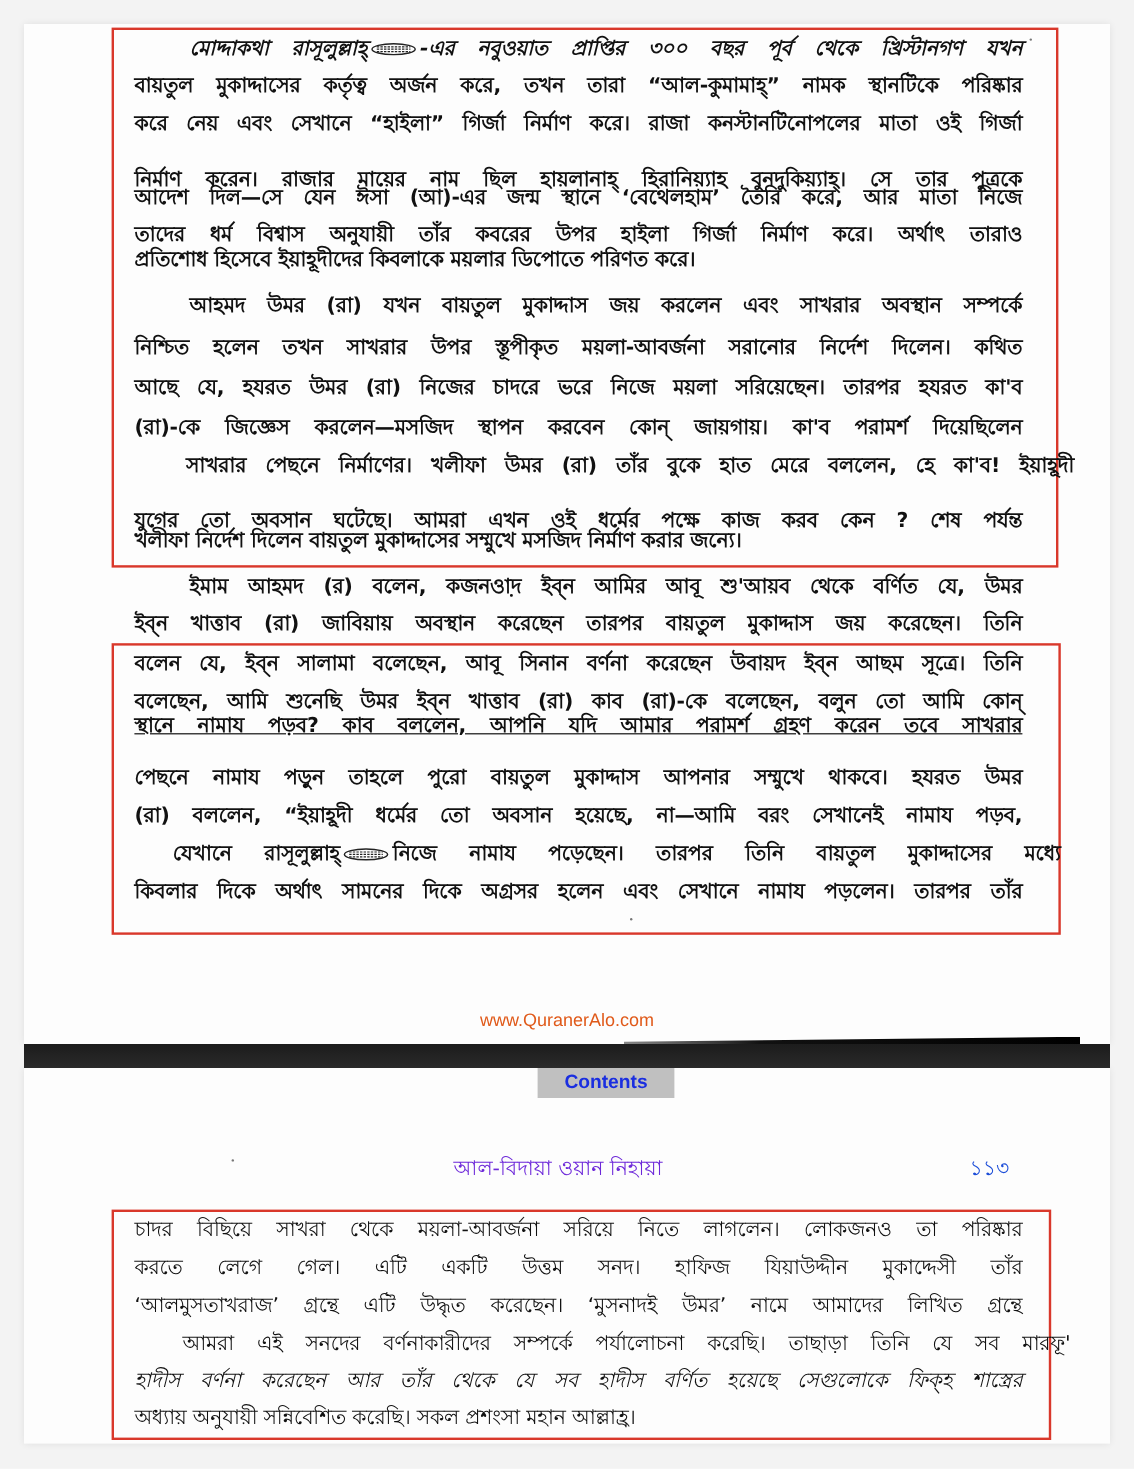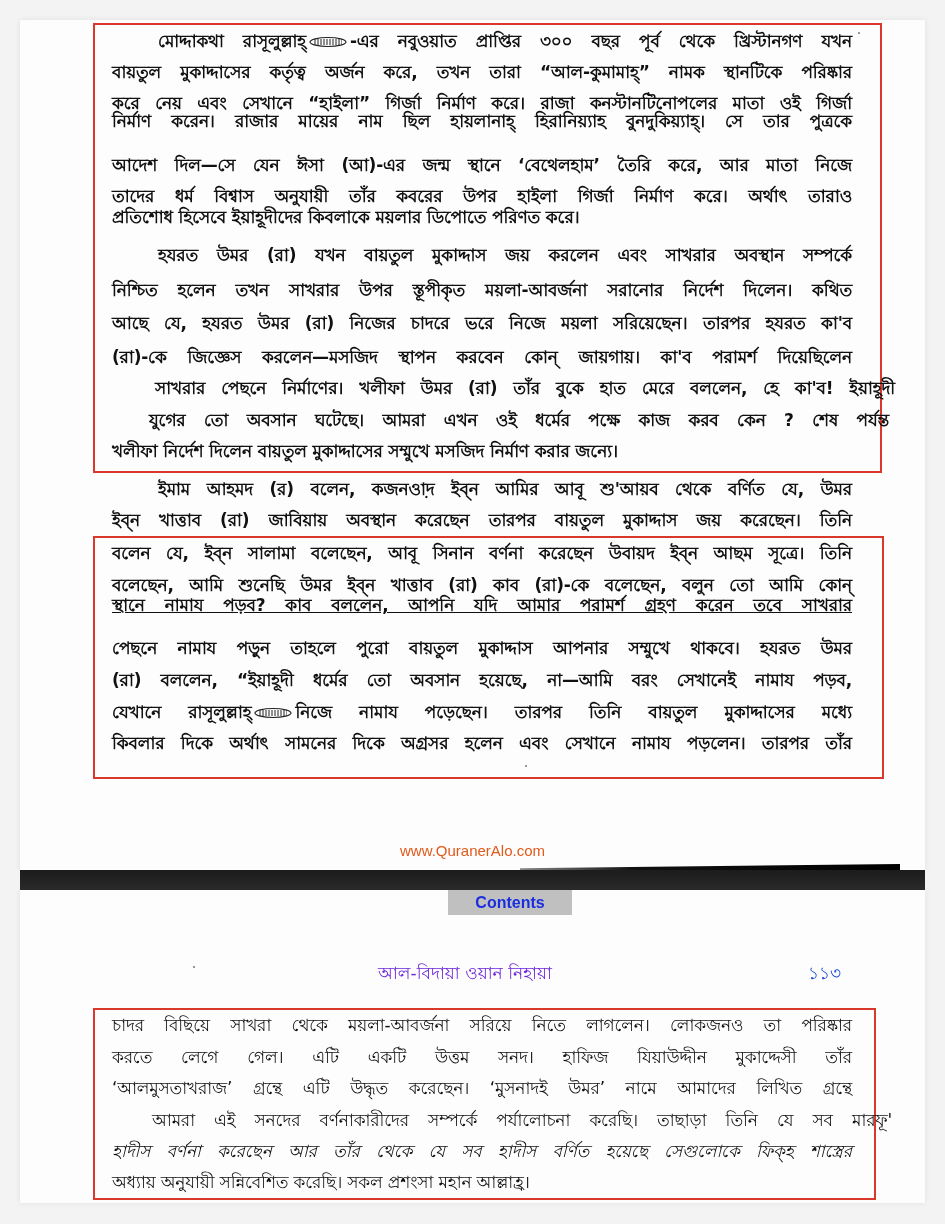--- a/index.html
+++ b/index.html
@@ -81,21 +81,21 @@
     left: 520px;
     width: 380px;
     height: 6px;
     background: linear-gradient(90deg, #888 0%, #111 30%, #000 100%);
     clip-path: polygon(0 70%, 100% 0, 100% 100%, 0 100%);
   }
   .contents-btn {
     position: absolute;
     top: 890px;
     left: 448px;
-    width: 124px;
+    width: 114px;
     height: 25px;
     background: #c0c0c0;
     color: #1a2ee0;
     font-family: "Liberation Sans", sans-serif;
     font-weight: bold;
     font-size: 16px;
     line-height: 25px;
     text-align: center;
     cursor: pointer;
   }
@@ -123,52 +123,52 @@
   }
 </style>
 </head>
 <body>
 
 <div class="page page-top"></div>
 <div class="page page-bottom"></div>
 
 <div class="hl-box" style="left:93px; top:23px; width:789px; height:450px;"></div>
 
-<div class="text-line indent" style="top:31px;">
+<div class="text-line indent" style="top:31px;font-style:italic;">
   <span>মোদ্দাকথা রাসূলুল্লাহ্</span><svg class="saw" viewBox="0 0 40 12">
       <ellipse cx="20" cy="6" rx="18" ry="4.5" fill="none" stroke="#222" stroke-width="1.2"></ellipse>
       <path d="M6 4 H34 M6 6 H34 M6 8 H34" stroke="#222" stroke-width="1" stroke-dasharray="2 1"></path>
     </svg><span>-এর নবুওয়াত প্রাপ্তির ৩০০ বছর পূর্ব থেকে খ্রিস্টানগণ যখন</span>
 </div>
 <div class="text-line" style="top:62px;">বায়তুল মুকাদ্দাসের কর্তৃত্ব অর্জন করে, তখন তারা “আল-কুমামাহ্” নামক স্থানটিকে পরিষ্কার</div>
 <div class="text-line" style="top:93px;">করে নেয় এবং সেখানে “হাইলা” গির্জা নির্মাণ করে। রাজা কনস্টানটিনোপলের মাতা ওই গির্জা</div>
-<div class="text-line" style="top:111px;">নির্মাণ করেন। রাজার মায়ের নাম ছিল হায়লানাহ্ হিরানিয়্যাহ বুনদুকিয়্যাহ্। সে তার পুত্রকে</div>
+<div class="text-line" style="top:140px;">নির্মাণ করেন। রাজার মায়ের নাম ছিল হায়লানাহ্ হিরানিয়্যাহ বুনদুকিয়্যাহ্। সে তার পুত্রকে</div>
 <div class="text-line" style="top:155px;">আদেশ দিল—সে যেন ঈসা (আ)-এর জন্ম স্থানে ‘বেথেলহাম’ তৈরি করে, আর মাতা নিজে</div>
 <div class="text-line" style="top:186px;">তাদের ধর্ম বিশ্বাস অনুযায়ী তাঁর কবরের উপর হাইলা গির্জা নির্মাণ করে। অর্থাৎ তারাও</div>
 <div class="text-line last" style="top:207px;">প্রতিশোধ হিসেবে ইয়াহূদীদের কিবলাকে ময়লার ডিপোতে পরিণত করে।</div>
 
-<div class="text-line indent" style="top:245px;">হযরত উমর (রা) যখন বায়তুল মুকাদ্দাস জয় করলেন এবং সাখরার অবস্থান সম্পর্কে</div>
+<div class="text-line indent" style="top:245px;">আহমদ উমর (রা) যখন বায়তুল মুকাদ্দাস জয় করলেন এবং সাখরার অবস্থান সম্পর্কে</div>
 <div class="text-line" style="top:280px;">নিশ্চিত হলেন তখন সাখরার উপর স্তূপীকৃত ময়লা-আবর্জনা সরানোর নির্দেশ দিলেন। কথিত</div>
 <div class="text-line" style="top:313px;">আছে যে, হযরত উমর (রা) নিজের চাদরে ভরে নিজে ময়লা সরিয়েছেন। তারপর হযরত কা'ব</div>
 <div class="text-line" style="top:347px;">(রা)-কে জিজ্ঞেস করলেন—মসজিদ স্থাপন করবেন কোন্ জায়গায়। কা'ব পরামর্শ দিয়েছিলেন</div>
 <div class="text-line" style="top:378px;margin-left:43px;">সাখরার পেছনে নির্মাণের। খলীফা উমর (রা) তাঁর বুকে হাত মেরে বললেন, হে কা'ব! ইয়াহূদী</div>
-<div class="text-line" style="top:410px;margin-left:37px;">যুগের তো অবসান ঘটেছে। আমরা এখন ওই ধর্মের পক্ষে কাজ করব কেন ? শেষ পর্যন্ত</div>
+<div class="text-line" style="top:424px;">যুগের তো অবসান ঘটেছে। আমরা এখন ওই ধর্মের পক্ষে কাজ করব কেন ? শেষ পর্যন্ত</div>
 <div class="text-line last" style="top:441px;">খলীফা নির্দেশ দিলেন বায়তুল মুকাদ্দাসের সম্মুখে মসজিদ নির্মাণ করার জন্যে।</div>
 
 <div class="text-line indent" style="top:479px;">ইমাম আহমদ (র) বলেন, কজনও়াদ ইব্ন আমির আবূ শু'আয়ব থেকে বর্ণিত যে, উমর</div>
 <div class="text-line" style="top:510px;">ইব্ন খাত্তাব (রা) জাবিয়ায় অবস্থান করেছেন তারপর বায়তুল মুকাদ্দাস জয় করেছেন। তিনি</div>
 
 <div class="hl-box" style="left:93px; top:536px; width:791px; height:243px;"></div>
 
 <div class="text-line" style="top:543px;">বলেন যে, ইব্ন সালামা বলেছেন, আবূ সিনান বর্ণনা করেছেন উবায়দ ইব্ন আছম সূত্রে। তিনি</div>
 <div class="text-line" style="top:575px;">বলেছেন, আমি শুনেছি উমর ইব্ন খাত্তাব (রা) কাব (রা)-কে বলেছেন, বলুন তো আমি কোন্</div>
 <div class="text-line" style="top:595px;text-decoration:underline;">স্থানে নামায পড়ব? কাব বললেন, আপনি যদি আমার পরামর্শ গ্রহণ করেন তবে সাখরার</div>
 <div class="text-line" style="top:638px;">পেছনে নামায পড়ুন তাহলে পুরো বায়তুল মুকাদ্দাস আপনার সম্মুখে থাকবে। হযরত উমর</div>
 <div class="text-line" style="top:670px;">(রা) বললেন, “ইয়াহূদী ধর্মের তো অবসান হয়েছে, না—আমি বরং সেখানেই নামায পড়ব,</div>
-<div class="text-line" style="top:702px;">
+<div class="text-line" style="top:702px;margin-left:32px;">
   <span>যেখানে রাসূলুল্লাহ্</span><svg class="saw" viewBox="0 0 40 12">
       <ellipse cx="20" cy="6" rx="18" ry="4.5" fill="none" stroke="#222" stroke-width="1.2"></ellipse>
       <path d="M6 4 H34 M6 6 H34 M6 8 H34" stroke="#222" stroke-width="1" stroke-dasharray="2 1"></path>
     </svg><span>নিজে নামায পড়েছেন। তারপর তিনি বায়তুল মুকাদ্দাসের মধ্যে</span>
 </div>
 <div class="text-line" style="top:733px;">কিবলার দিকে অর্থাৎ সামনের দিকে অগ্রসর হলেন এবং সেখানে নামায পড়লেন। তারপর তাঁর</div>
 
 <div class="speck" style="left:858px; top:32px;"></div>
 <div class="speck" style="left:525px; top:765px;"></div>
 <div class="speck" style="left:193px; top:966px;"></div>

